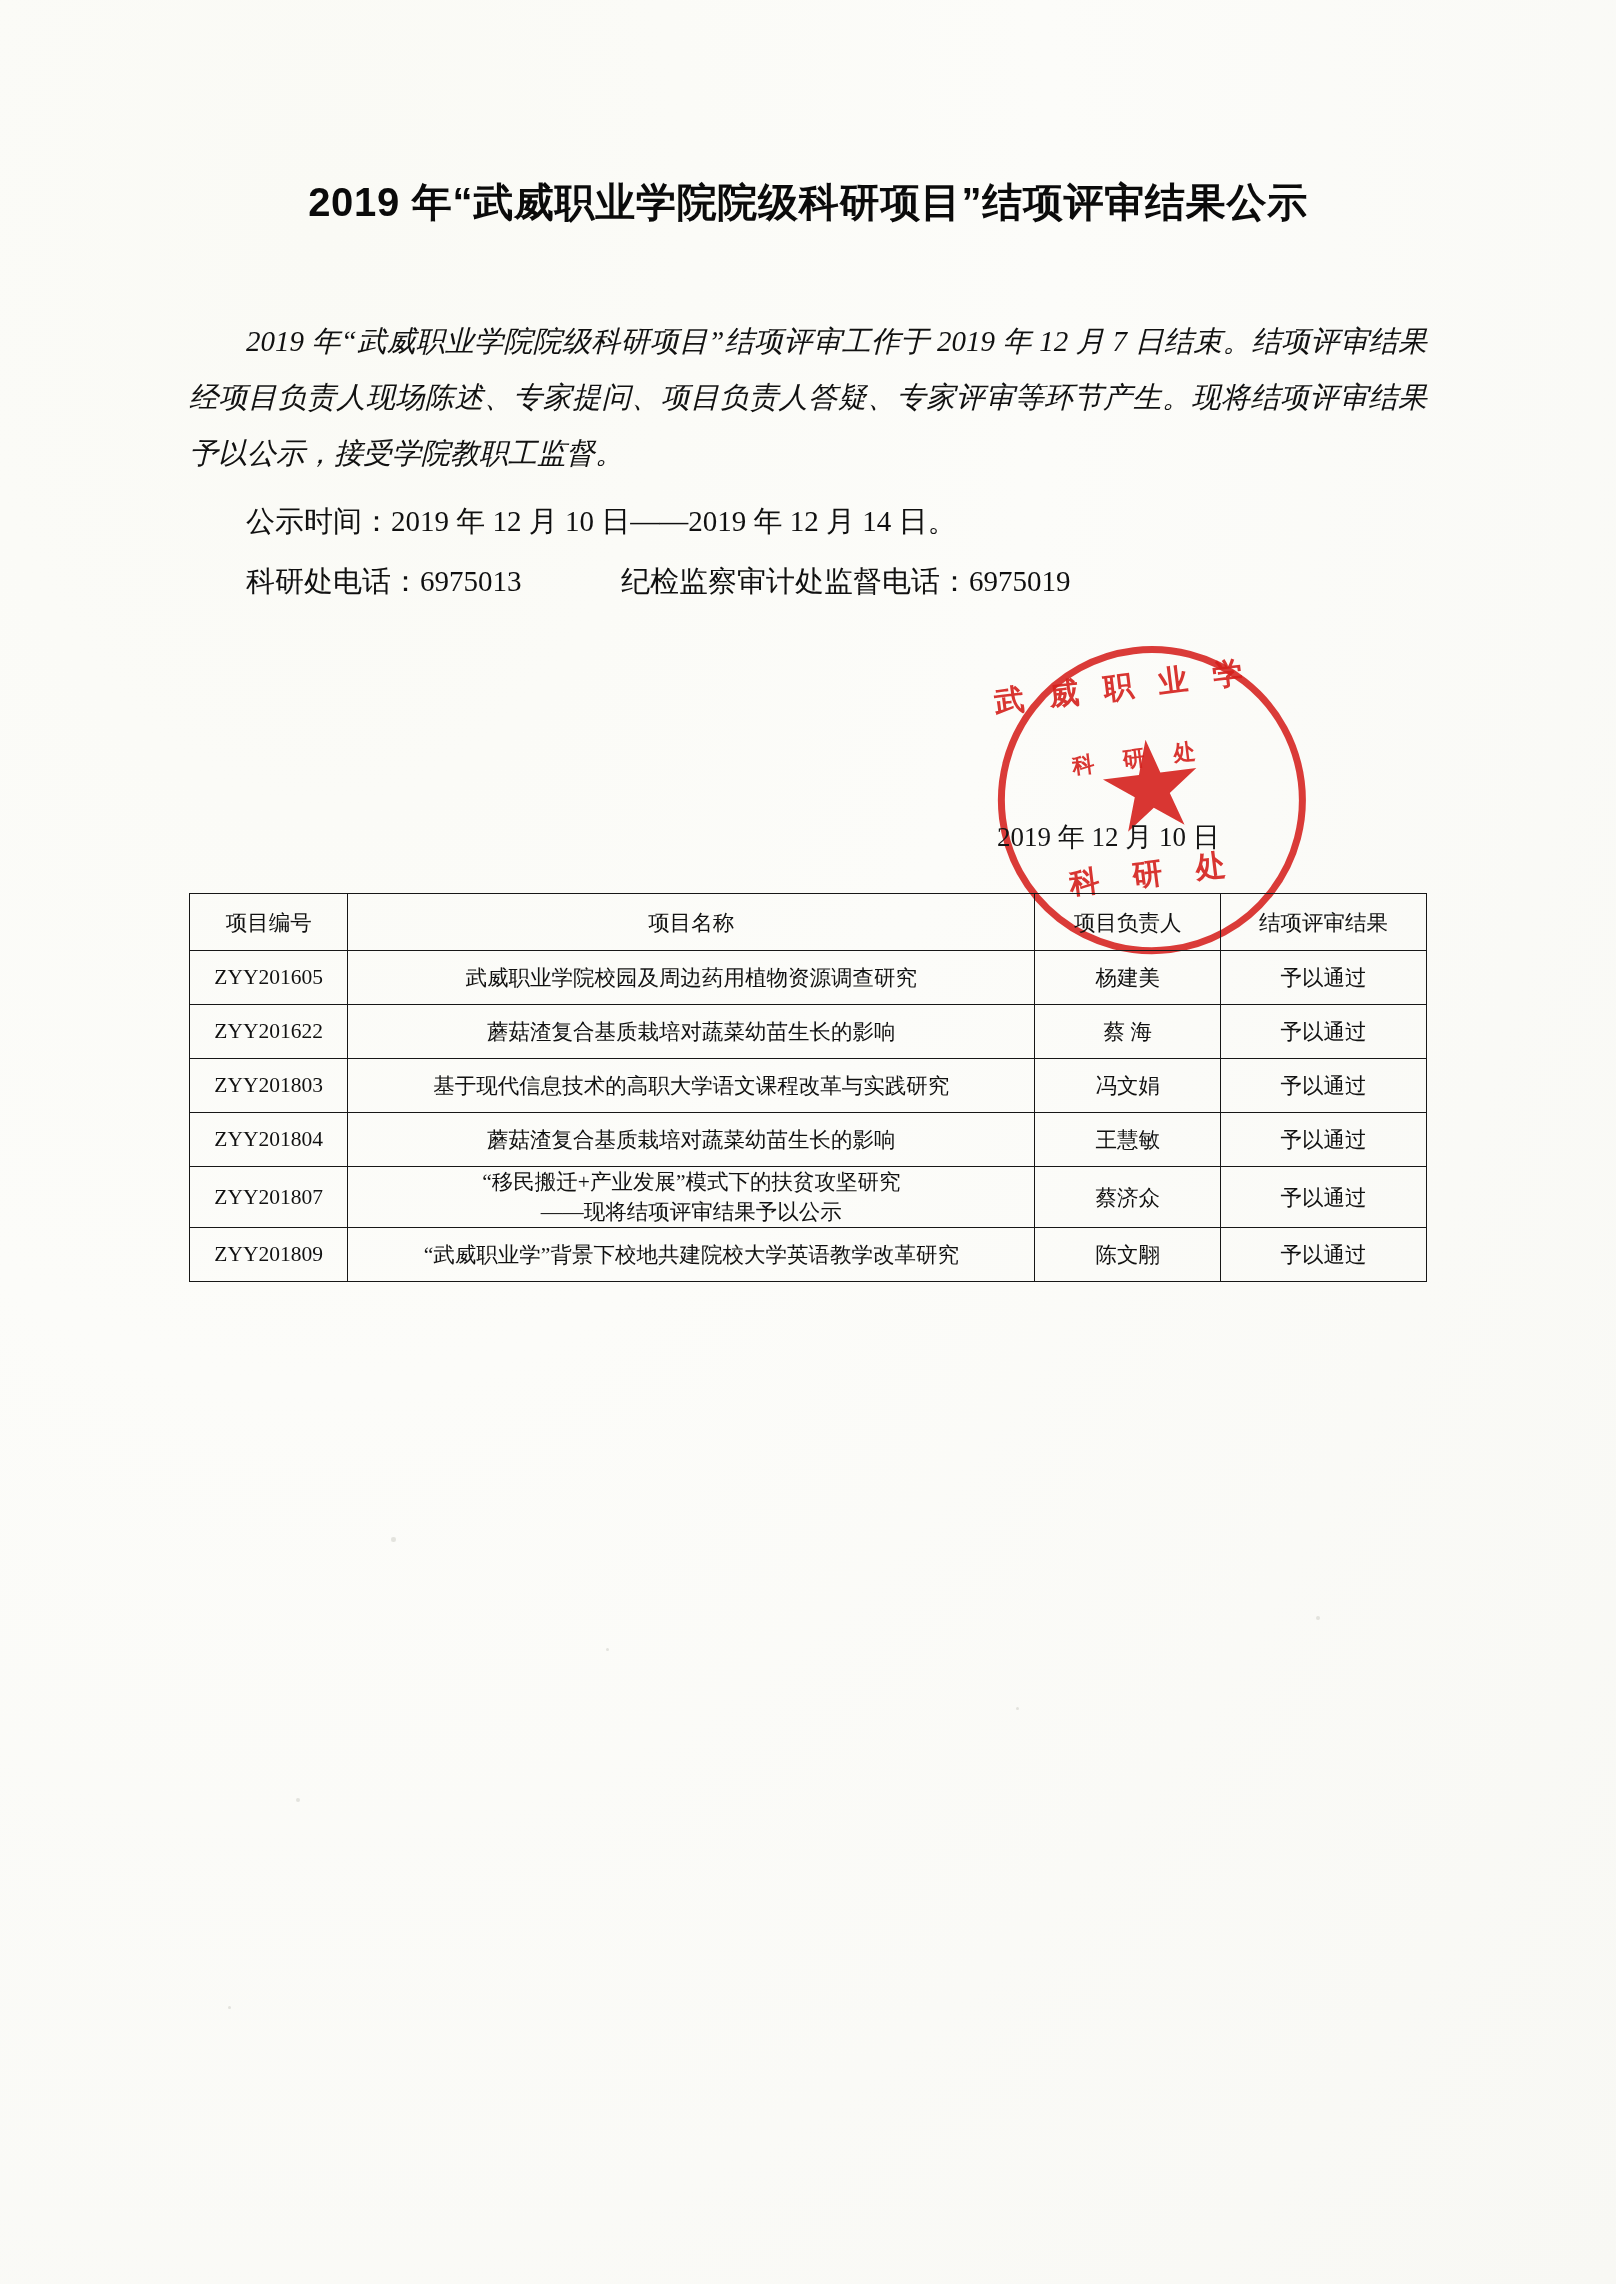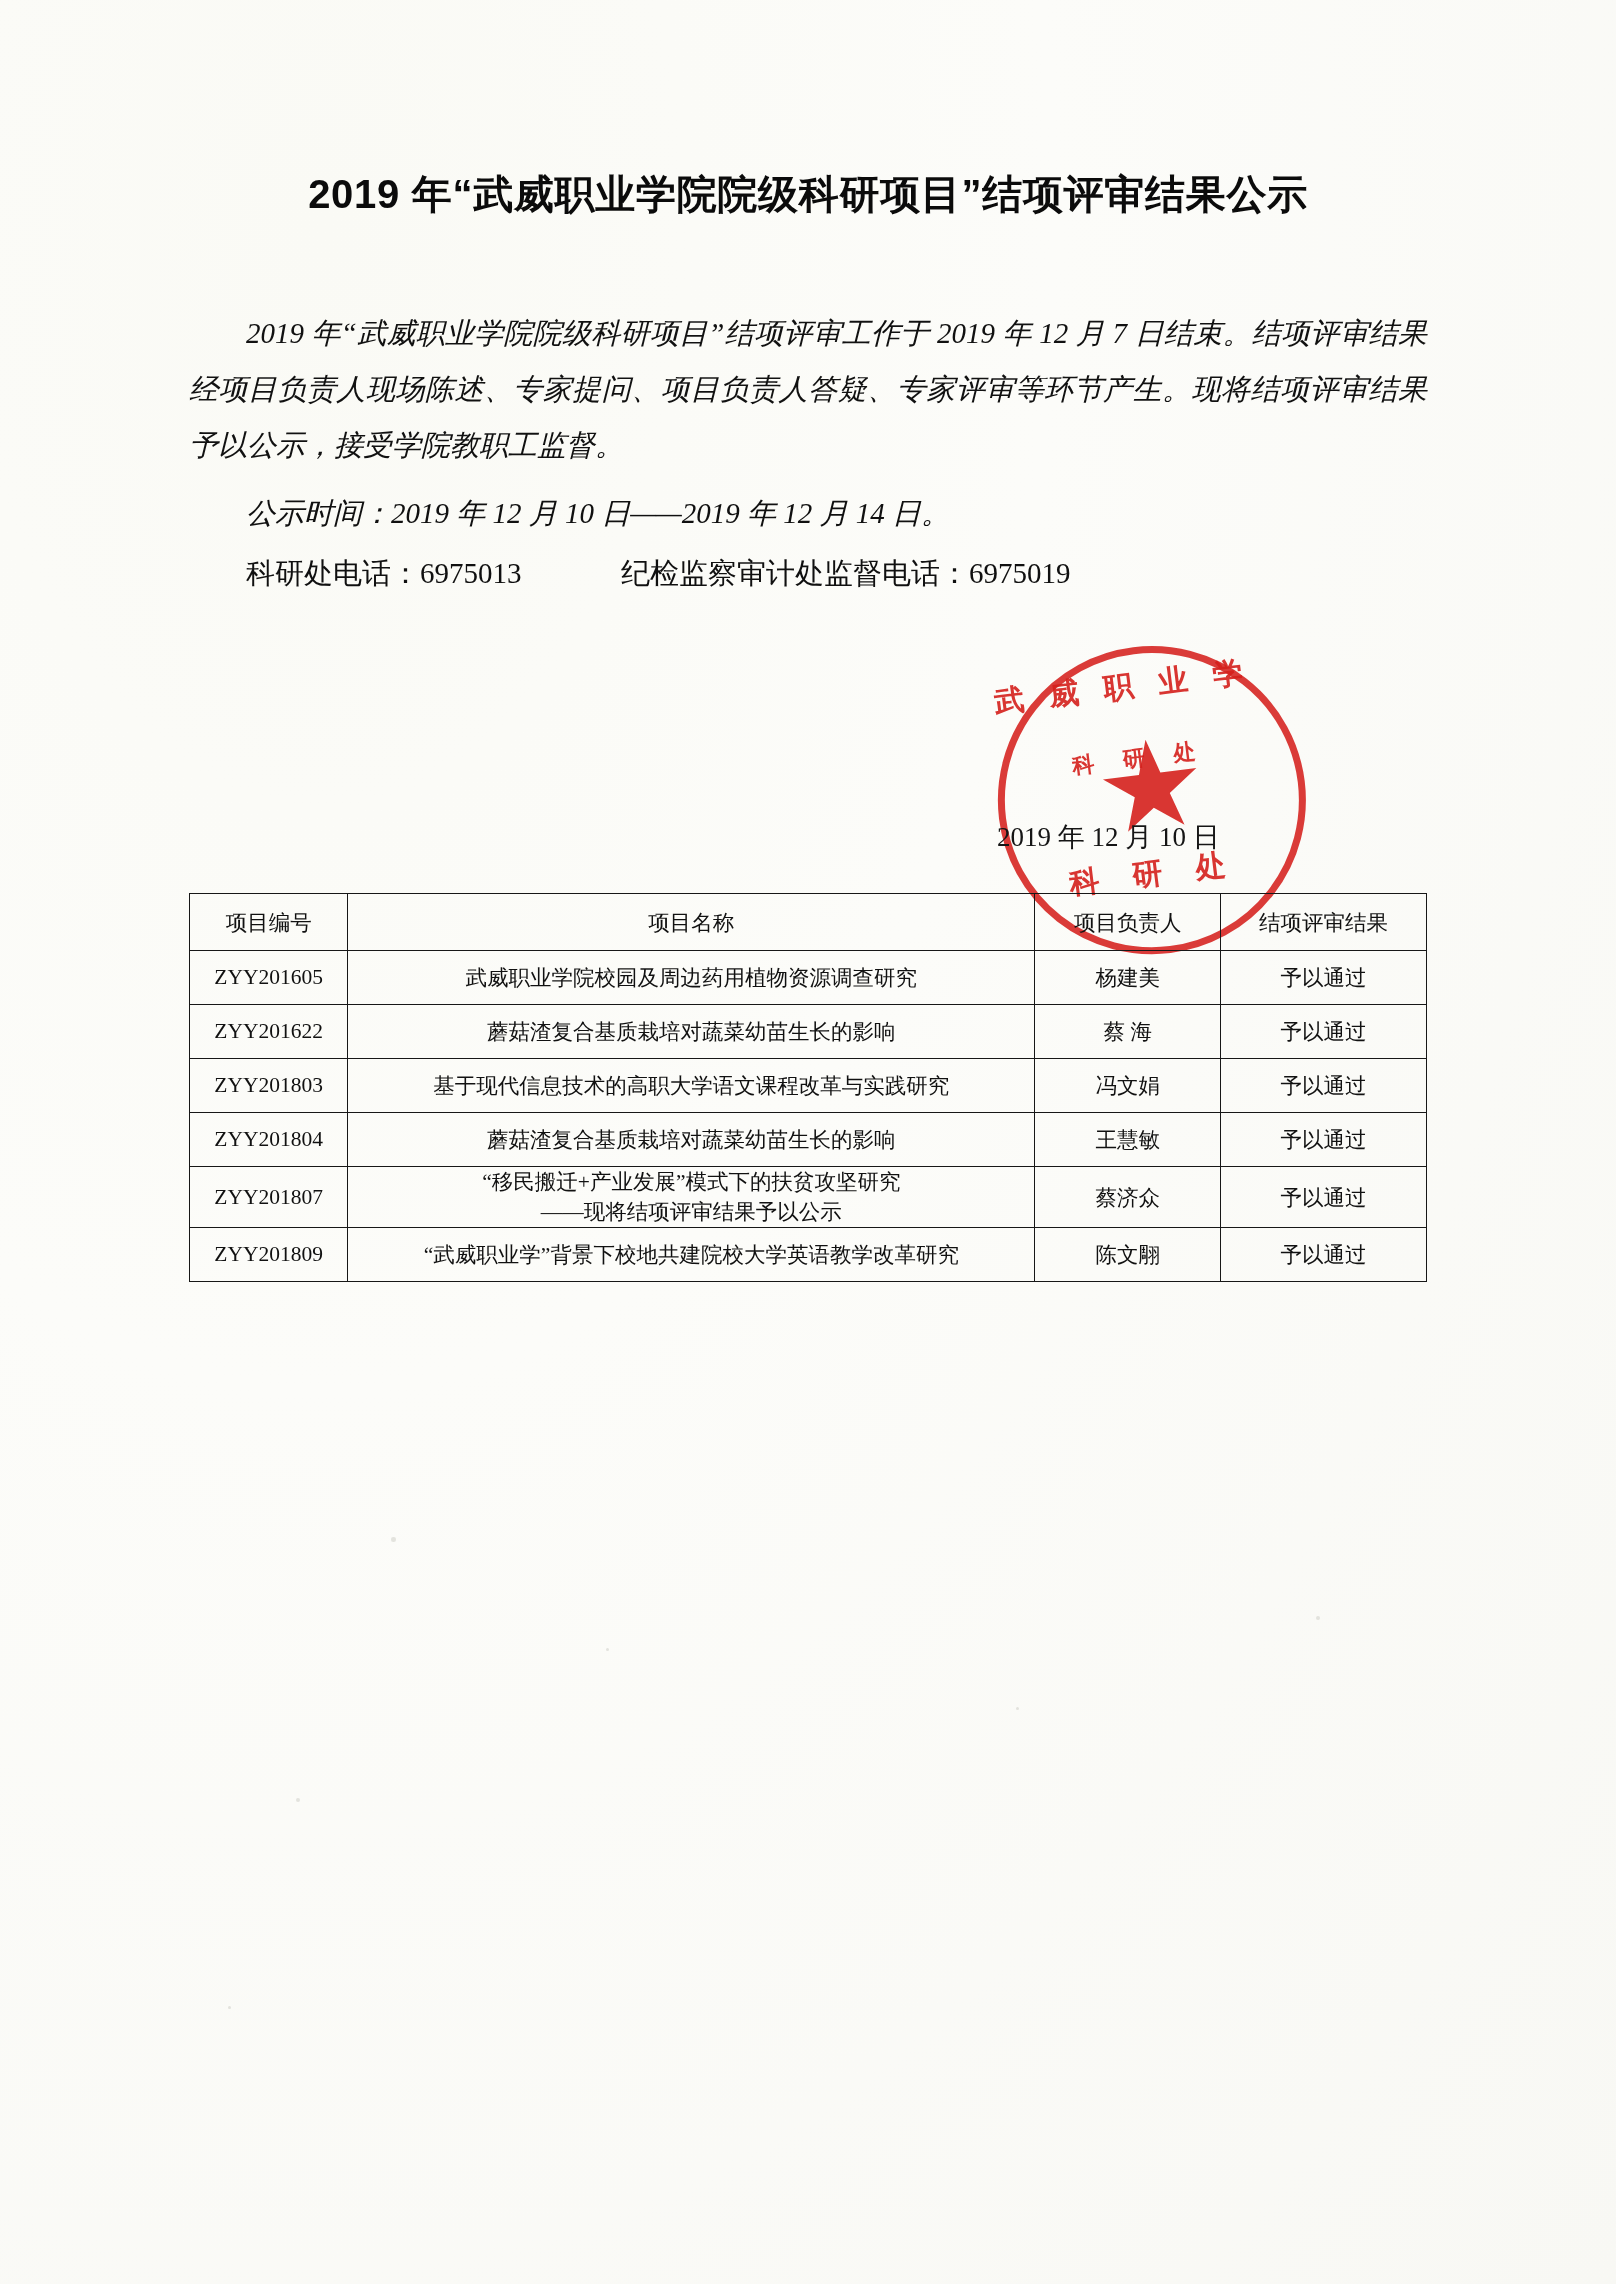--- a/index.html
+++ b/index.html
@@ -43,41 +43,40 @@
     top: 163px;
     width: 1238px;
   }
 
   h1.doc-title {
     font-family: "Liberation Sans", sans-serif;
     font-weight: bold;
     font-size: 40px;
     letter-spacing: 0.7px;
     text-align: center;
-    margin: 4px 0 0 0;
+    margin: 12px 0 0 0;
     color: #0b0b0b;
     white-space: nowrap;
   }
 
   .body-text {
     margin-top: 83px;
     font-size: 29px;
     line-height: 56px;
     text-align: justify;
     color: #111;
     font-style: italic;
   }
   .para-indent {
     text-indent: 57px;
   }
   .line-row {
     margin-top: 11.7px;
     font-size: 29px;
     line-height: 56px;
-    font-style: italic;
   }
   .phone-row {
     margin-top: 3.9px;
     font-size: 29px;
     line-height: 56px;
     white-space: nowrap;
   }
   .phone-gap {
     display: inline-block;
     width: 85px;

